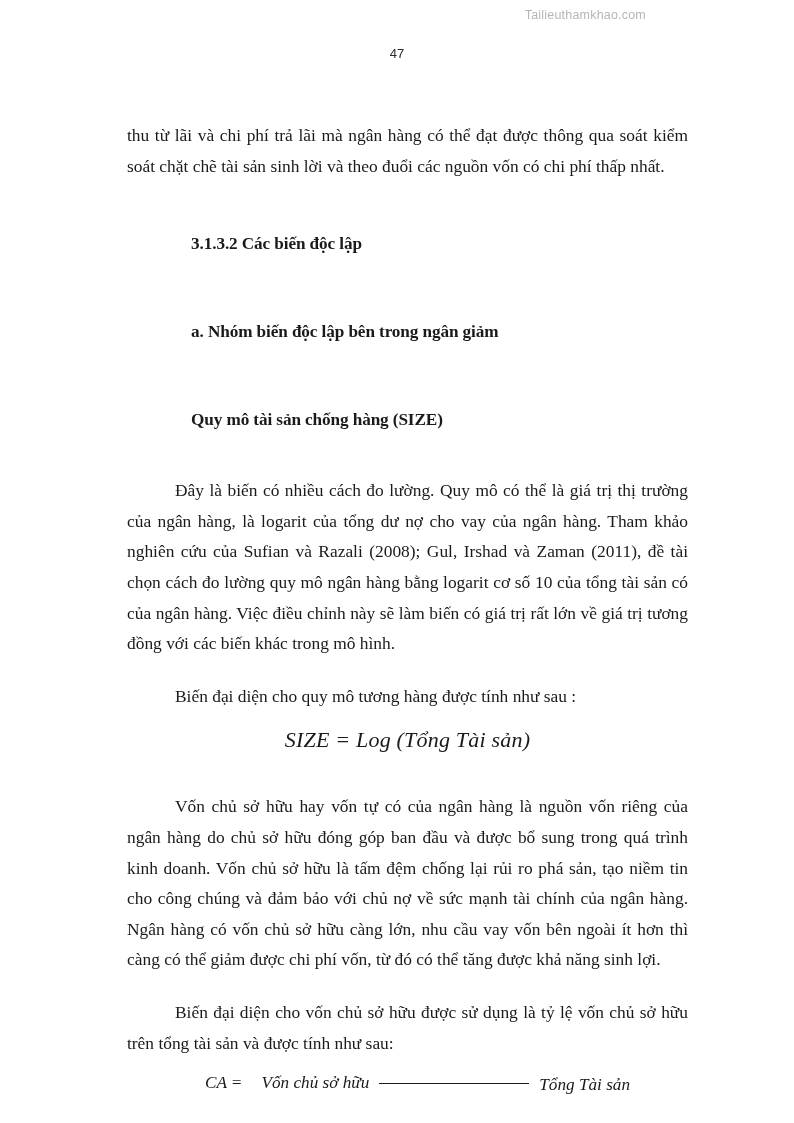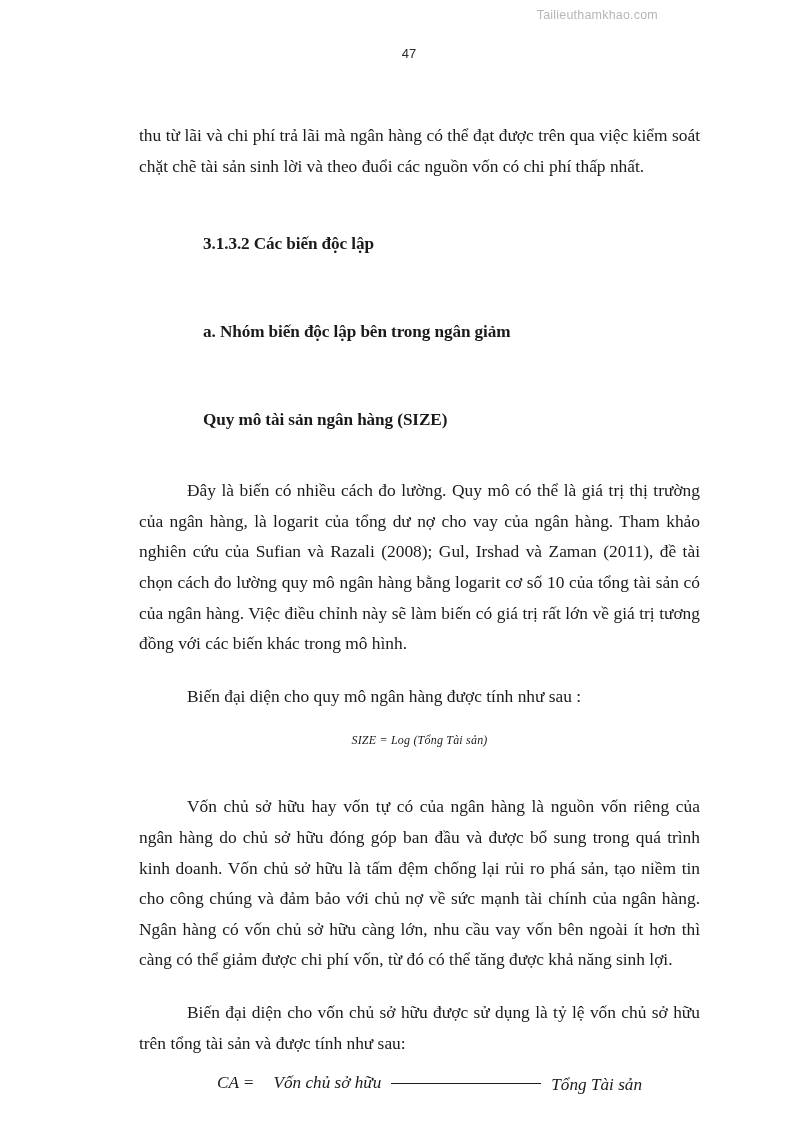--- a/index.html
+++ b/index.html
@@ -11,21 +11,21 @@
     width: 794px;
     height: 1123px;
     position: relative;
     overflow: hidden;
     font-family: "Liberation Serif", "DejaVu Serif", serif;
     color: #1a1a1a;
   }
 
   .page {
     position: absolute;
-    left: 12px;
+    left: 0;
     top: 0;
     width: 664px;
     height: 1123px;
     background: #ffffff;
   }
 
   .watermark {
     position: absolute;
     top: 8px;
     right: 18px;
@@ -75,21 +75,21 @@
     margin: 18px;
     font-size: 17.2px;
     line-height: 30px;
     font-weight: bold;
     text-indent: 46px;
     letter-spacing: -0.1px;
   }
 
   .formula-inline {
     margin: 0;
-    font-size: 12px;
+    font-size: 22px;
     line-height: 30px;
     font-style: italic;
     text-align: center;
     letter-spacing: 0.2px;
   }
 
   .formula-fraction {
     display: flex;
     align-items: center;
     justify-content: center;
@@ -130,41 +130,41 @@
 <body>
 
 <div class="page">
 
   <div class="watermark">Tailieuthamkhao.com</div>
 
   <div class="page-number">47</div>
 
   <div class="content">
 
-    <p class="body-text">thu từ lãi và chi phí trả lãi mà ngân hàng có thể đạt được trên qua việc kiểm soát chặt chẽ tài sản sinh lời và theo đuổi các nguồn vốn có chi phí thấp nhất.</p>
+    <p class="body-text">thu từ lãi và chi phí trả lãi mà ngân hàng có thể đạt được thông qua soát kiểm soát chặt chẽ tài sản sinh lời và theo đuổi các nguồn vốn có chi phí thấp nhất.</p>
 
     <div class="block-gap-lg"></div>
 
     <h3 class="heading">3.1.3.2 Các biến độc lập</h3>
 
     <div class="block-gap-md"></div>
 
     <h3 class="heading">a. Nhóm biến độc lập bên trong ngân giảm</h3>
 
     <div class="block-gap-md"></div>
 
-    <h3 class="heading">Quy mô tài sản ngân hàng (SIZE)</h3>
+    <h3 class="heading">Quy mô tài sản chống hàng (SIZE)</h3>
 
     <div class="block-gap-md"></div>
 
     <p class="body-text indent">Đây là biến có nhiều cách đo lường. Quy mô có thể là giá trị thị trường của ngân hàng, là logarit của tổng dư nợ cho vay của ngân hàng. Tham khảo nghiên cứu của Sufian và Razali (2008); Gul, Irshad và Zaman (2011), đề tài chọn cách đo lường quy mô ngân hàng bằng logarit cơ số 10 của tổng tài sản có của ngân hàng. Việc điều chỉnh này sẽ làm biến có giá trị rất lớn về giá trị tương đồng với các biến khác trong mô hình.</p>
 
     <div class="block-gap-md"></div>
 
-    <p class="body-text indent">Biến đại diện cho quy mô ngân hàng được tính như sau :</p>
+    <p class="body-text indent">Biến đại diện cho quy mô tương hàng được tính như sau :</p>
 
     <div class="block-gap-sm"></div>
 
     <p class="formula-inline">SIZE = Log (Tổng Tài sản)</p>
 
     <div class="block-gap-sm"></div>
 
 
     <div class="block-gap-md"></div>
 

